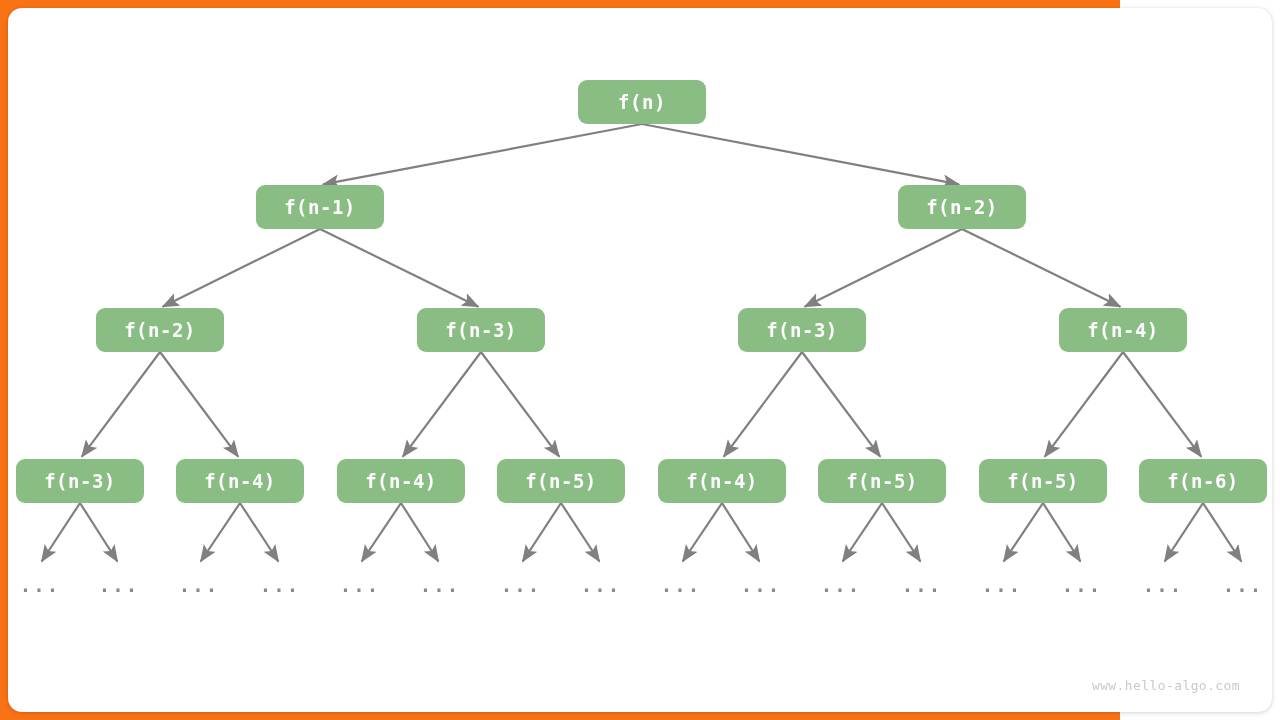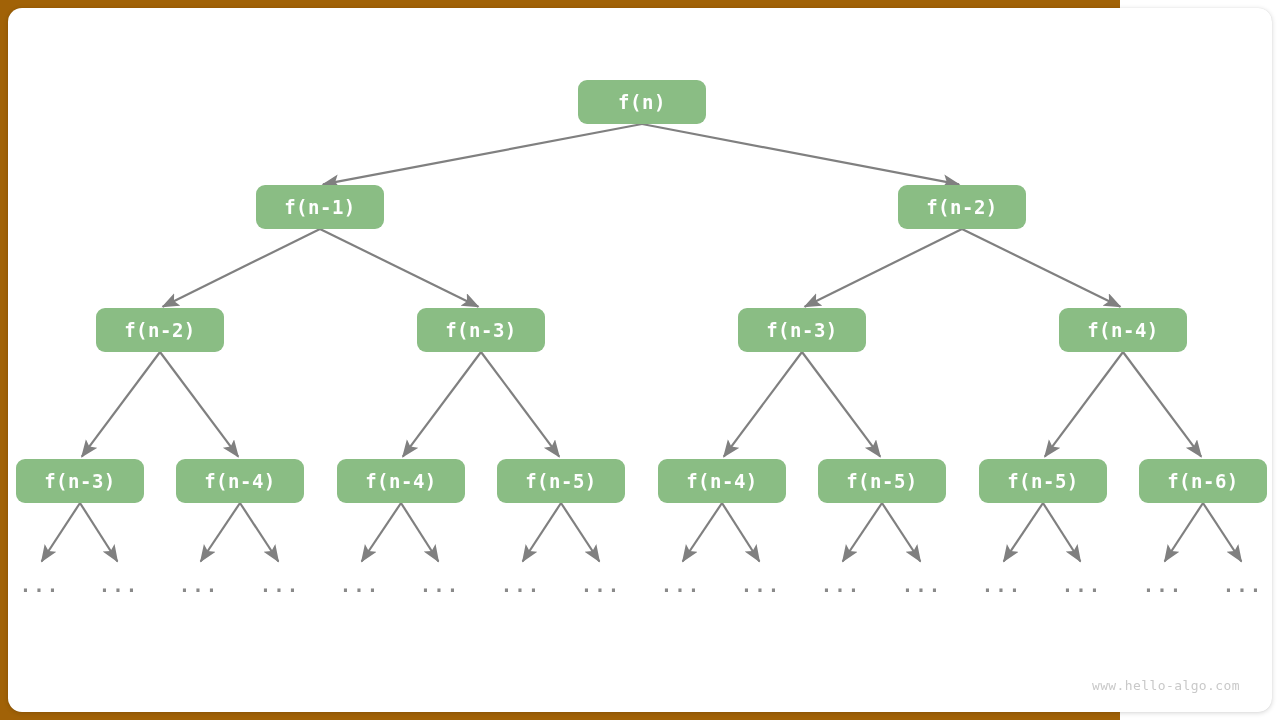--- a/index.html
+++ b/index.html
@@ -9,21 +9,21 @@
     width: 1280px;
     height: 720px;
     overflow: hidden;
     font-family: "DejaVu Sans Mono", monospace;
   }
 
   #stage {
     position: relative;
     width: 1120px;
     height: 720px;
-    background: #a16207;
+    background: #f97316;
   }
 
   
   #card {
     position: absolute;
     left: 8px;
     top: 8px;
     width: 1264px;
     height: 704px;
     background: #ffffff;

